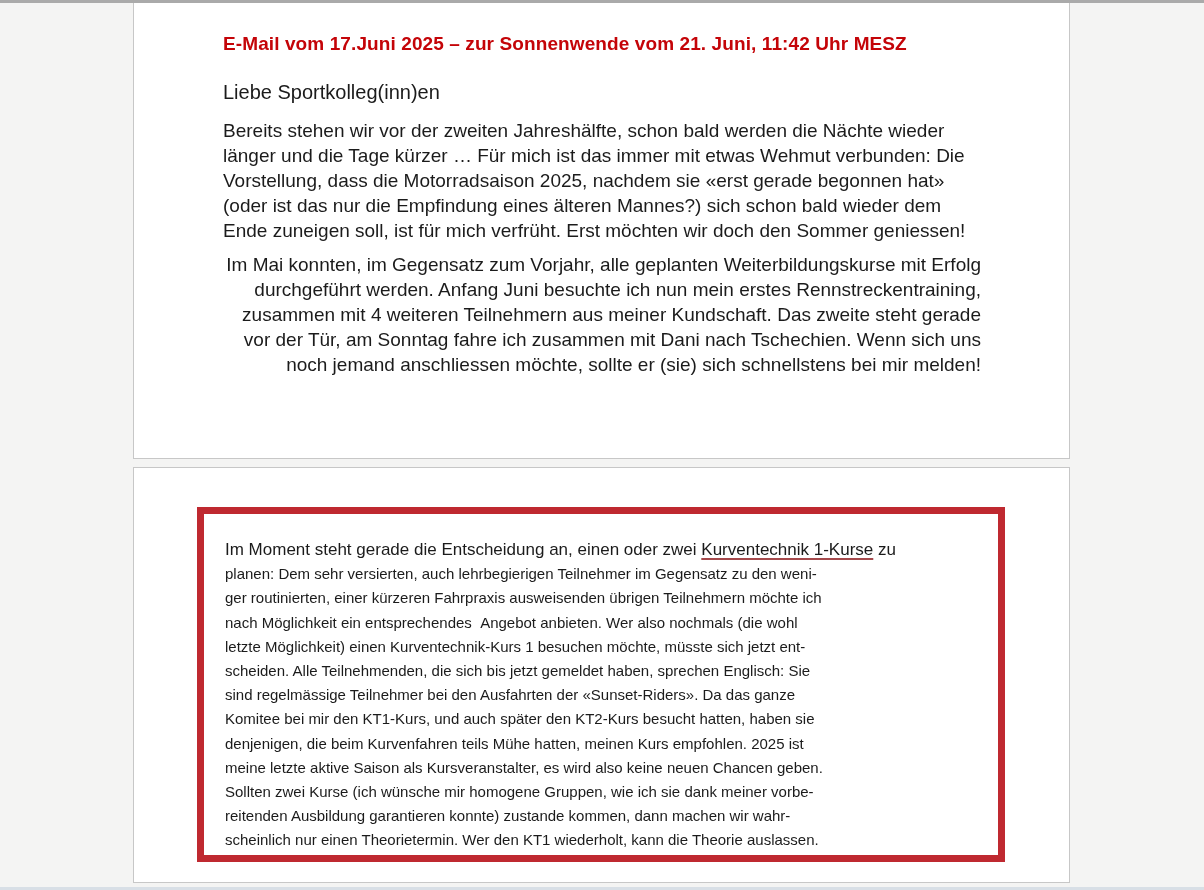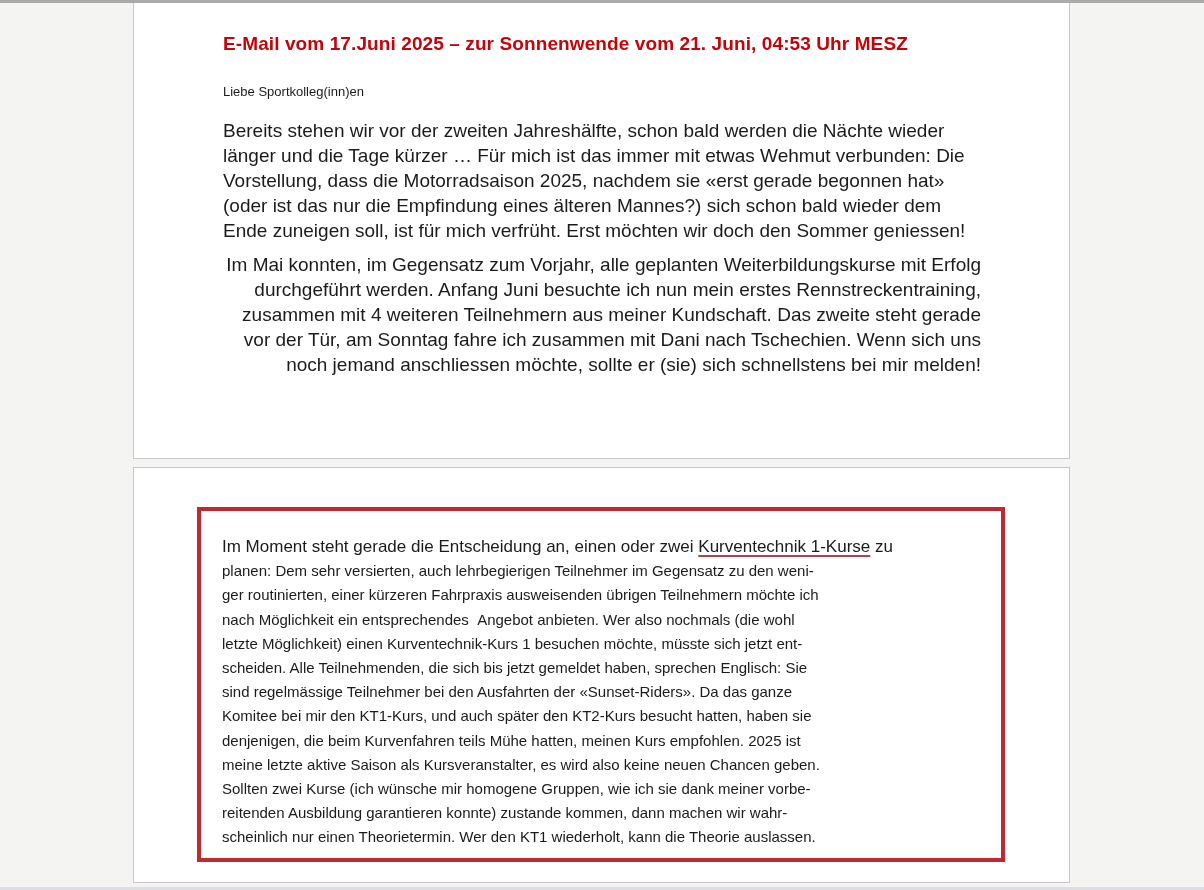--- a/index.html
+++ b/index.html
@@ -49,21 +49,21 @@
     padding: 30px 88px 0 89px;
   }
   .email-title {
     font-size: 19px;
     line-height: 22px;
     font-weight: bold;
     letter-spacing: 0.1px;
   }
   .greeting {
     margin-top: 26px;
-    font-size: 13px;
+    font-size: 20px;
     line-height: 22px;
   }
   .body-paragraph {
     margin-top: 15px;
     font-size: 19px;
     line-height: 25px;
     white-space: pre-line;
   }
   .body-paragraph.second {
     margin-top: 9px;
@@ -75,21 +75,21 @@
     justify-content: space-between;
     align-items: baseline;
     font-size: 16px;
     line-height: 20px;
   }
   .highlight-box {
     margin: 39px 0 0 63px;
     width: 808px;
     height: 355px;
     box-sizing: border-box;
-    border: 4px solid #a21caf;
+    border: 7px solid #a21caf;
     padding: 24px 10px 6px 21px;
   }
   .box-line-first {
     font-size: 17px;
     line-height: 24.2px;
     white-space: nowrap;
   }
   .box-underlined {
     text-decoration: underline;
     text-decoration-thickness: 2px;
@@ -101,21 +101,21 @@
     white-space: pre-line;
   }
 </style>
 </head>
 <body>
 
 <div class="screen-top-edge"></div>
 
 <div class="doc-page page-1">
   <div class="page-1-inner">
-    <div class="email-title" style="color: rgb(196, 4, 8);">E-Mail vom 17.Juni 2025 – zur Sonnenwende vom 21. Juni, 04:53 Uhr MESZ</div>
+    <div class="email-title" style="color: rgb(196, 4, 8);">E-Mail vom 17.Juni 2025 – zur Sonnenwende vom 21. Juni, 11:42 Uhr MESZ</div>
     <div class="greeting">Liebe Sportkolleg(inn)en</div>
     <div class="body-paragraph">Bereits stehen wir vor der zweiten Jahreshälfte, schon bald werden die Nächte wieder
 länger und die Tage kürzer … Für mich ist das immer mit etwas Wehmut verbunden: Die
 Vorstellung, dass die Motorradsaison 2025, nachdem sie «erst gerade begonnen hat»
 (oder ist das nur die Empfindung eines älteren Mannes?) sich schon bald wieder dem
 Ende zuneigen soll, ist für mich verfrüht. Erst möchten wir doch den Sommer geniessen!</div>
     <div class="body-paragraph second">Im Mai konnten, im Gegensatz zum Vorjahr, alle geplanten Weiterbildungskurse mit Erfolg
 durchgeführt werden. Anfang Juni besuchte ich nun mein erstes Rennstreckentraining,
 zusammen mit 4 weiteren Teilnehmern aus meiner Kundschaft. Das zweite steht gerade
 vor der Tür, am Sonntag fahre ich zusammen mit Dani nach Tschechien. Wenn sich uns

